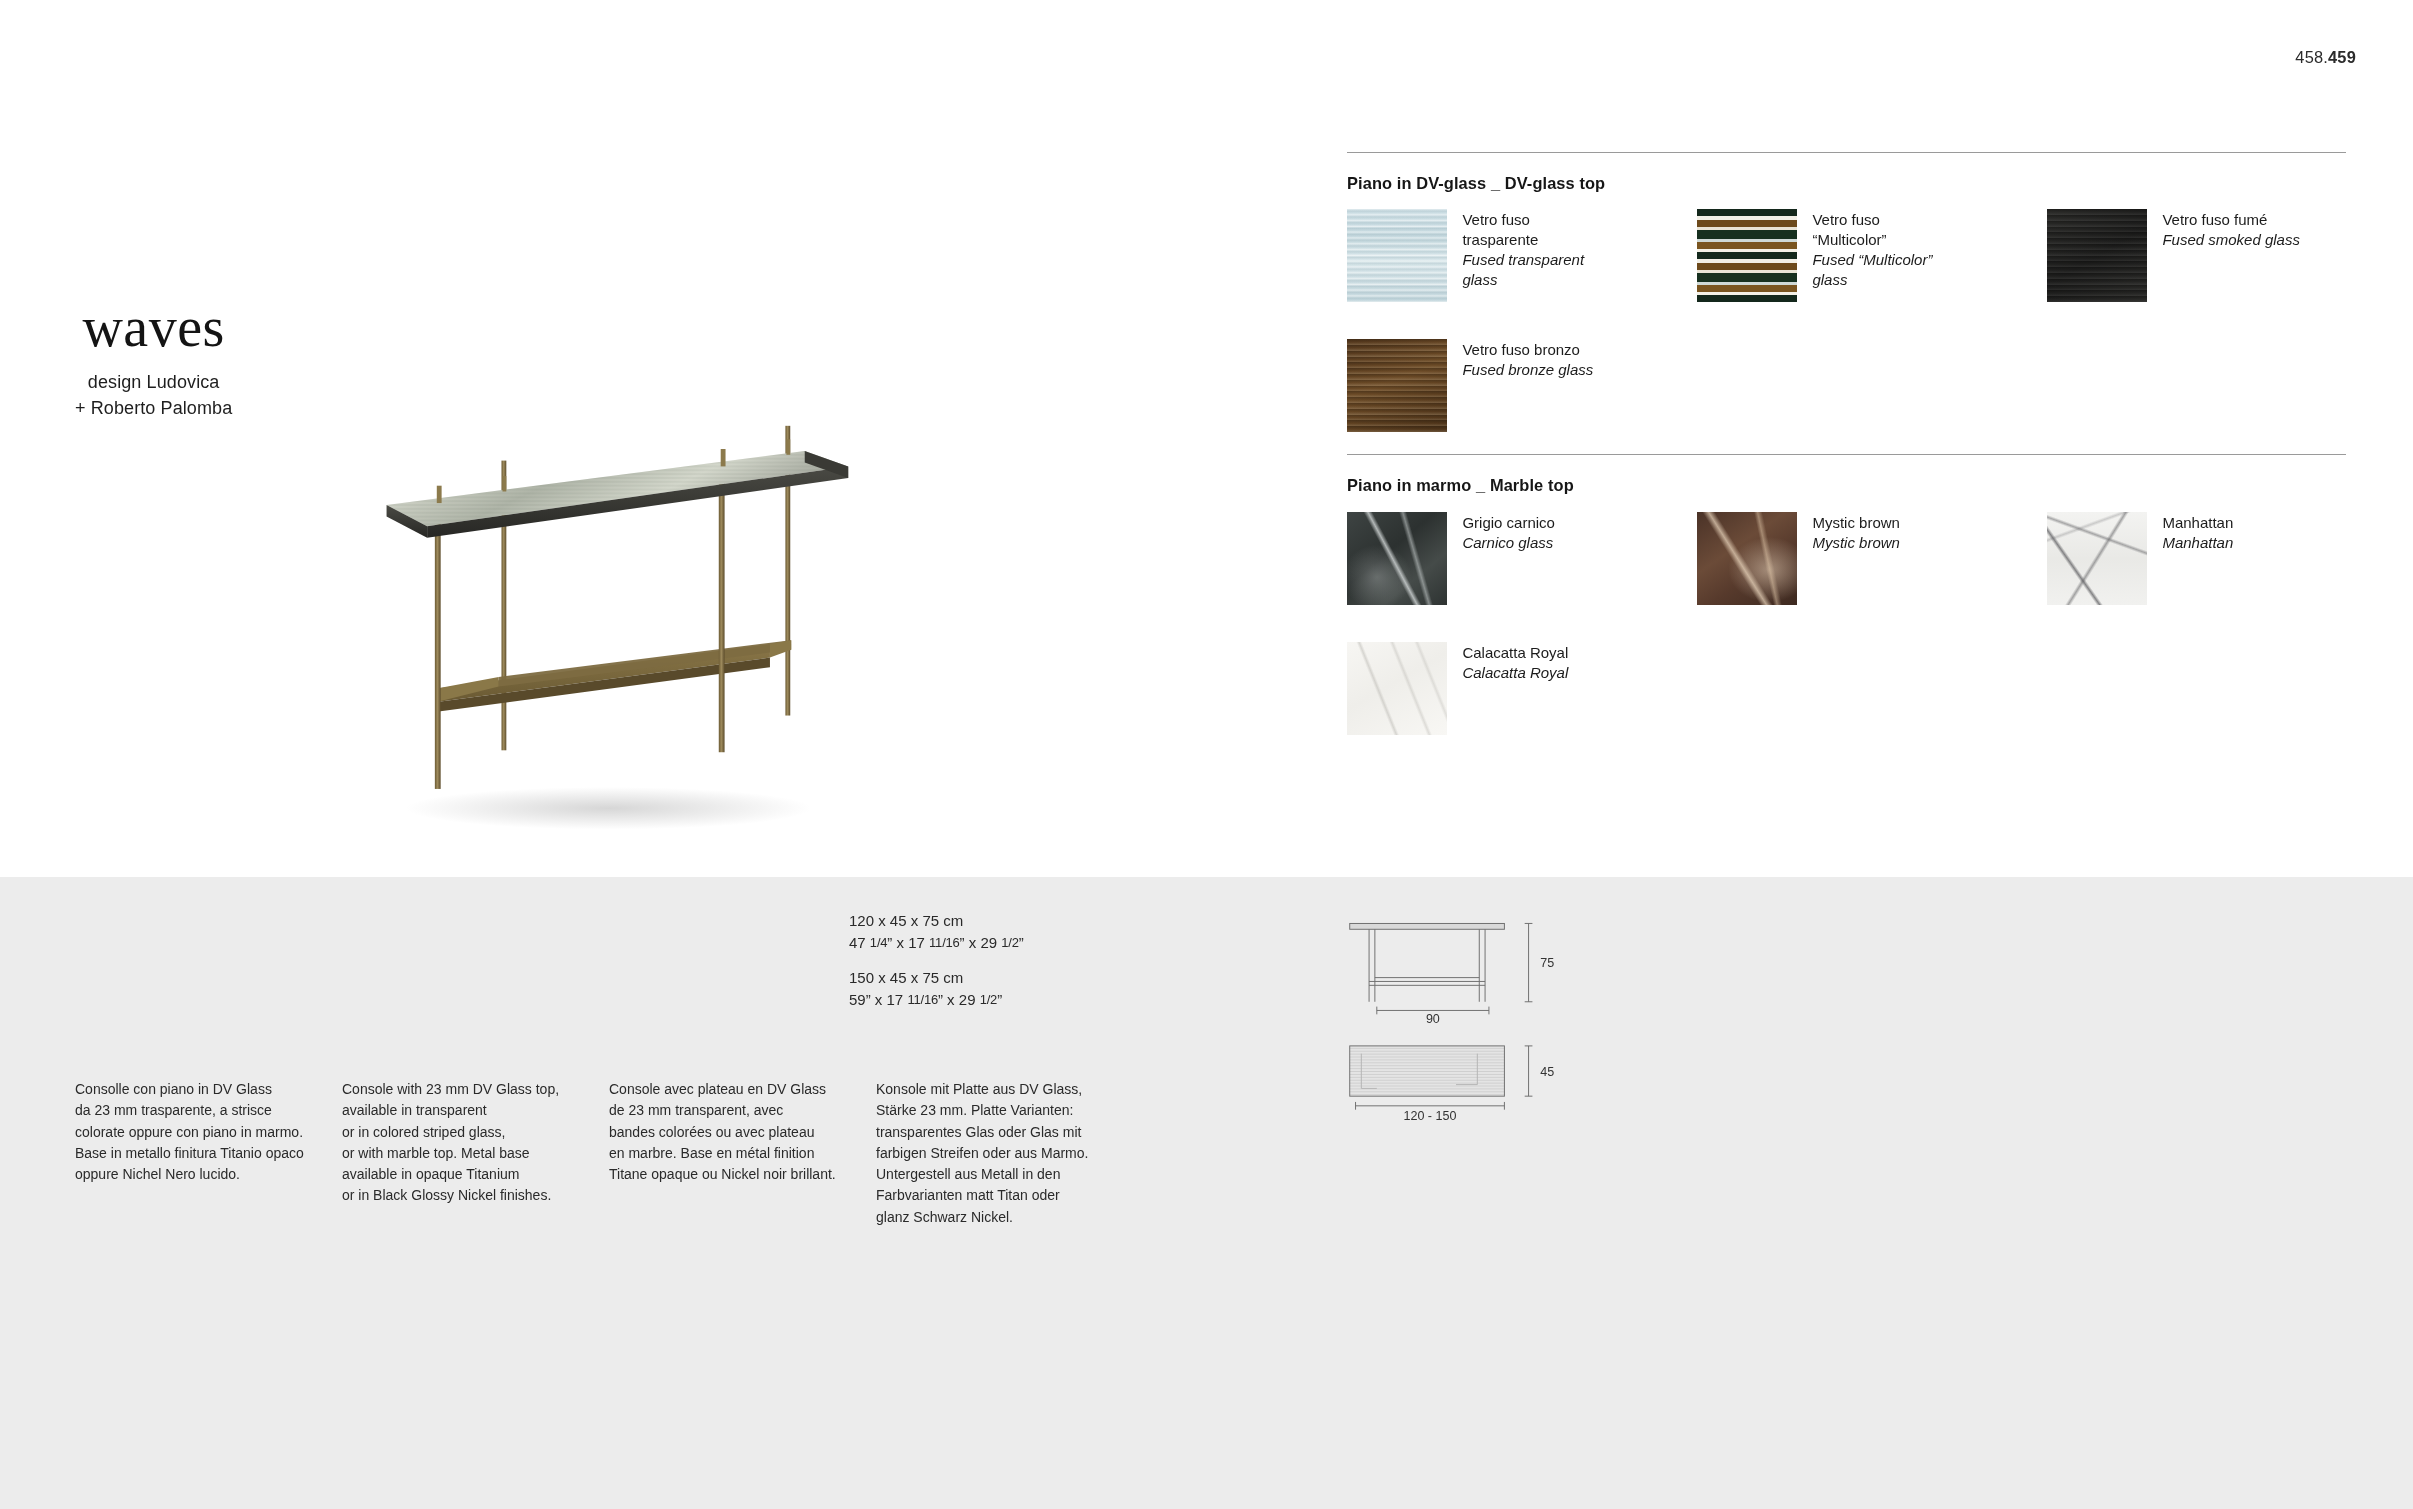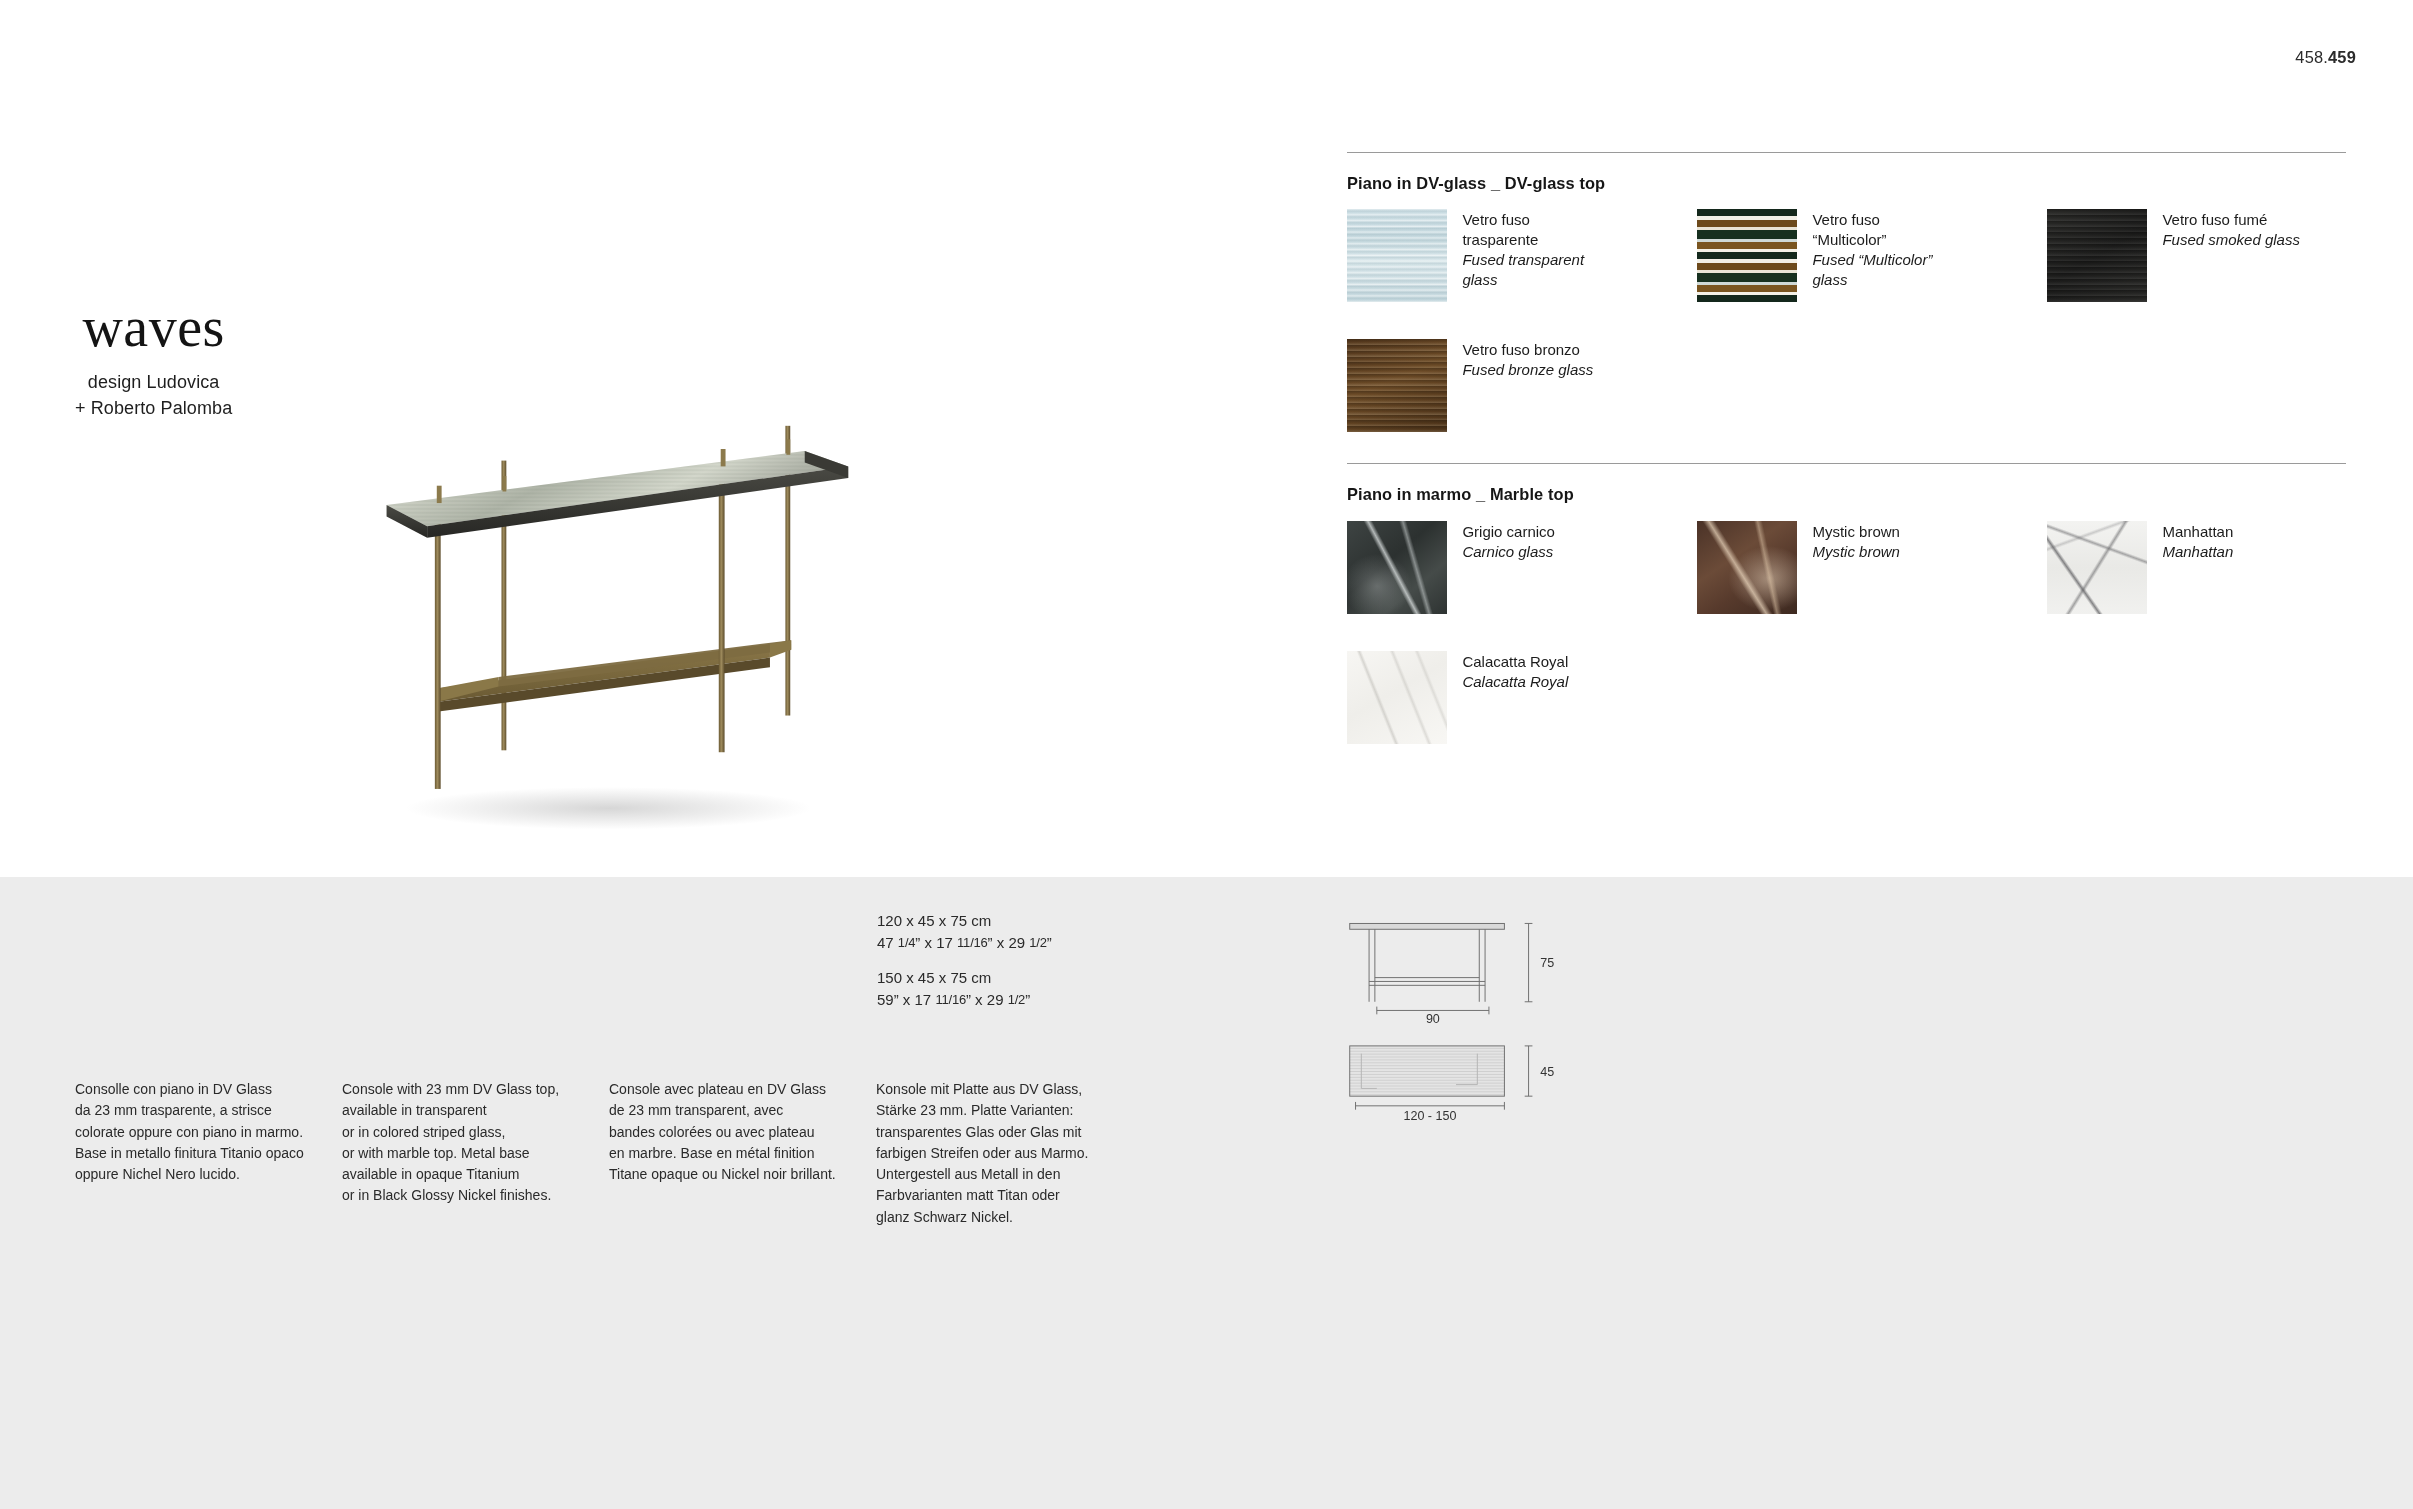--- a/index.html
+++ b/index.html
@@ -147,21 +147,21 @@
 
   
   .grey-band {
     position: absolute;
     left: 0; right: 0;
     top: 877px; bottom: 0;
     background: #ececec;
   }
 
   
-  .dims { position: absolute; left: 877px; top: 910px; }
+  .dims { position: absolute; left: 849px; top: 910px; }
   .dim-group { margin-bottom: 13.5px; font-size: 15px; line-height: 1.45; color: #2a2a2a; }
   .dim-group:last-child { margin-bottom: 8px; }
   .frac { font-size: 13px; vertical-align: .08em; letter-spacing: -0.2px; }
 
   
   .tech { position: absolute; left: 1342px; top: 908px; width: 319px; }
   .tech svg { display: block; }
 
   
   .descs { position: absolute; left: 75px; top: 1079px; display: flex; }
@@ -285,21 +285,21 @@
         <div class="fin-item">
           <div class="swatch sw-bronze"></div>
           <div class="fin-label">
             <div class="it">Vetro fuso bronzo</div>
             <div class="en">Fused bronze glass</div>
           </div>
         </div>
       </div>
     </div>
 
-    <div class="fin-section" style="margin-top:31px">
+    <div class="fin-section" style="margin-top:22px">
       <div class="fin-rule"></div>
       <div class="fin-head">Piano in marmo _ Marble top</div>
       <div class="fin-row">
         <div class="fin-item">
           <div class="swatch sw-carnico"></div>
           <div class="fin-label">
             <div class="it">Grigio carnico</div>
             <div class="en">Carnico glass</div>
           </div>
         </div>

